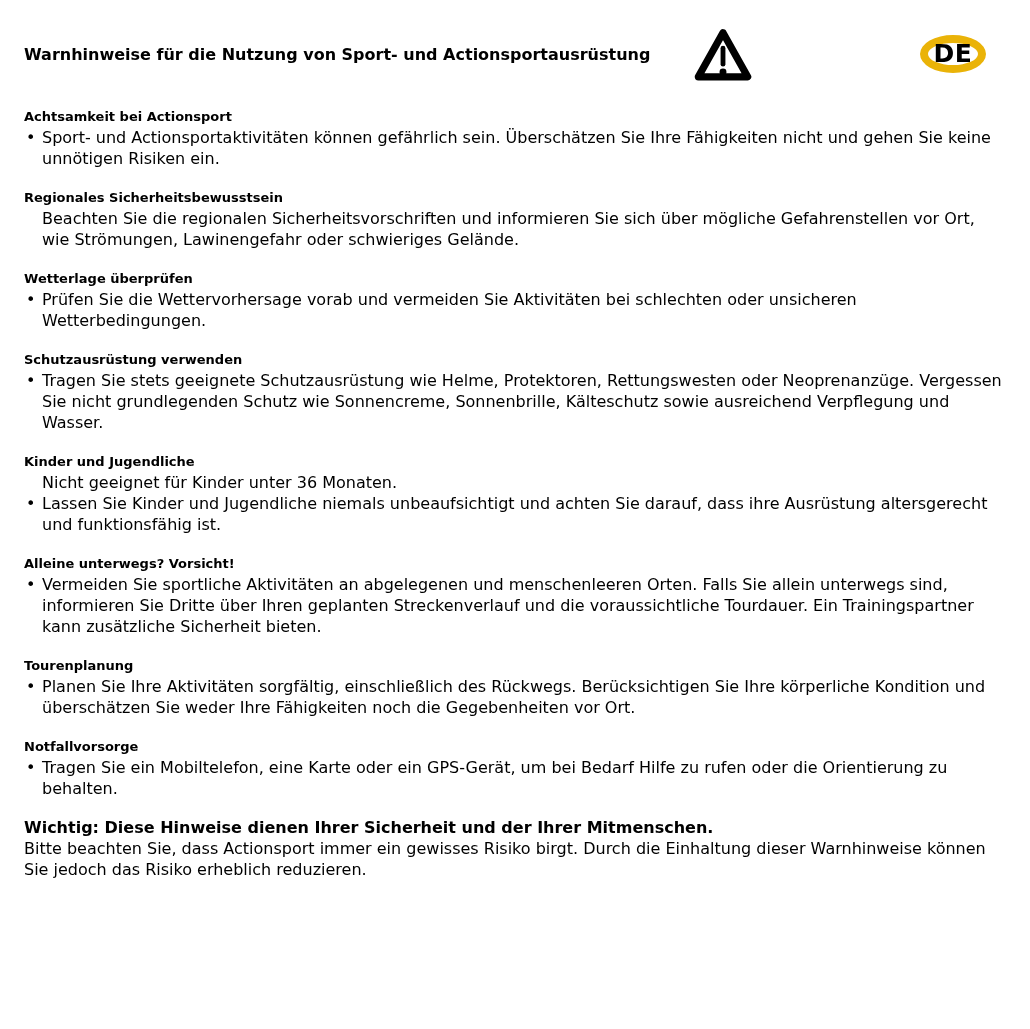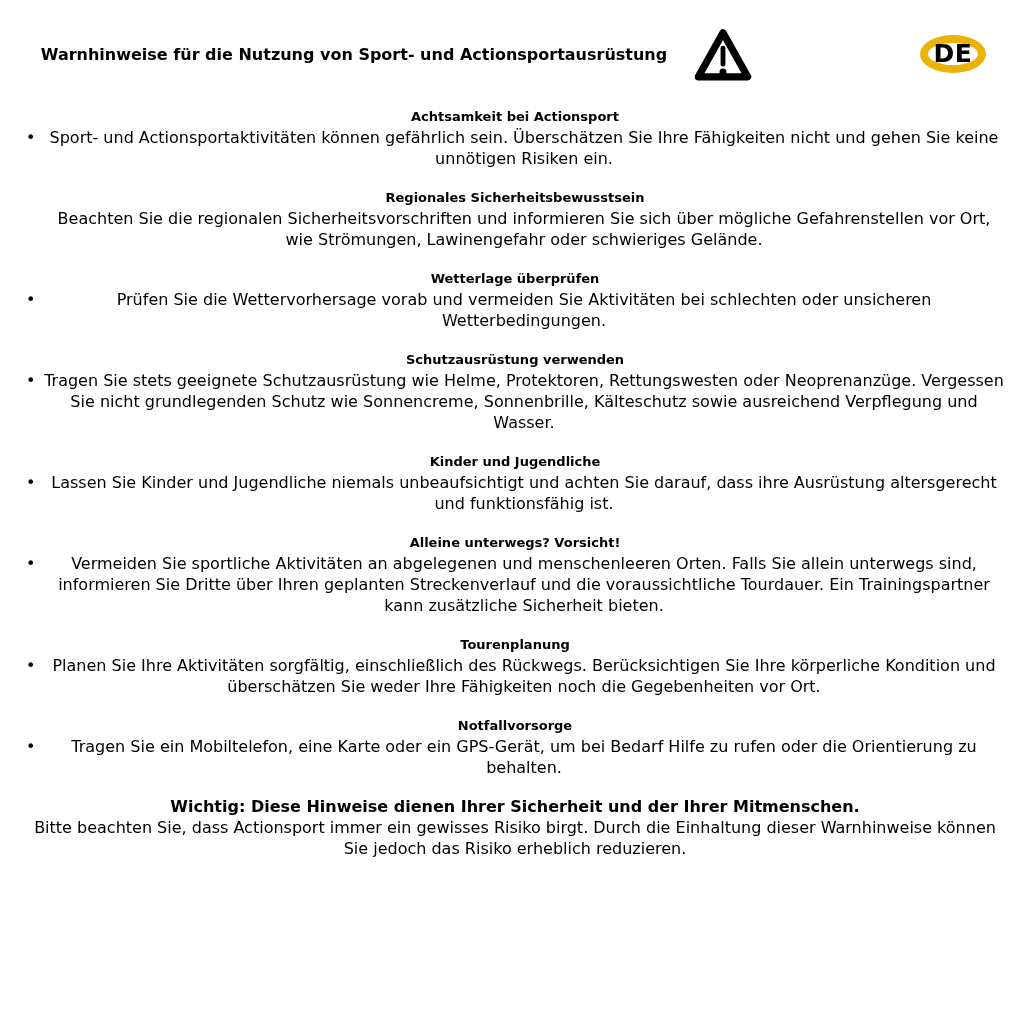--- a/index.html
+++ b/index.html
@@ -10,21 +10,20 @@
     font-family: "DejaVu Sans", "Liberation Sans", sans-serif;
     font-size: 16px;
     line-height: 21px;
     overflow: hidden;
   }
   .page {
     position: relative;
     box-sizing: border-box;
     width: 1030px; height: 1029px;
     padding: 44px 24px 0 24px;
-    text-align: center;
   }
   .header { margin-bottom: 41px; }
   .doc-title {
     font-weight: bold;
     margin: 0;
     font-size: 16px;
     line-height: 21px;
     max-width: 660px;
   }
   .warning-triangle {
@@ -112,20 +111,23 @@
     <h2 class="section-heading">Schutzausrüstung verwenden</h2>
     <div class="item">
       <span class="marker">•</span>
       <span>Tragen Sie stets geeignete Schutzausrüstung wie Helme, Protektoren, Rettungswesten oder Neoprenanzüge. Vergessen Sie nicht grundlegenden Schutz wie Sonnencreme, Sonnenbrille, Kälteschutz sowie ausreichend Verpflegung und Wasser.</span>
     </div>
   </div>
 
   <div class="section">
     <h2 class="section-heading">Kinder und Jugendliche</h2>
     <div class="item">
+      <span>Nicht geeignet für Kinder unter 36 Monaten.</span>
+    </div>
+    <div class="item">
       <span class="marker">•</span>
       <span>Lassen Sie Kinder und Jugendliche niemals unbeaufsichtigt und achten Sie darauf, dass ihre Ausrüstung altersgerecht und funktionsfähig ist.</span>
     </div>
   </div>
 
   <div class="section">
     <h2 class="section-heading">Alleine unterwegs? Vorsicht!</h2>
     <div class="item">
       <span class="marker">•</span>
       <span>Vermeiden Sie sportliche Aktivitäten an abgelegenen und menschenleeren Orten. Falls Sie allein unterwegs sind, informieren Sie Dritte über Ihren geplanten Streckenverlauf und die voraussichtliche Tourdauer. Ein Trainingspartner kann zusätzliche Sicherheit bieten.</span>

